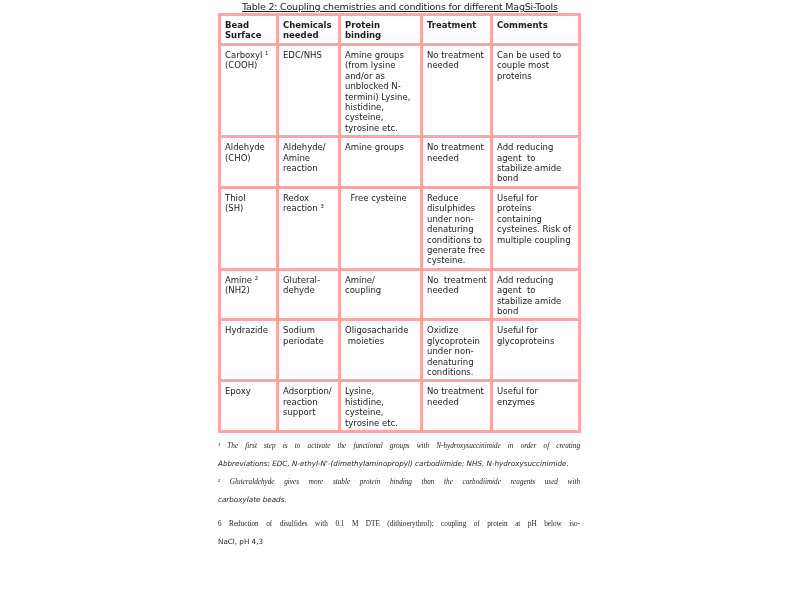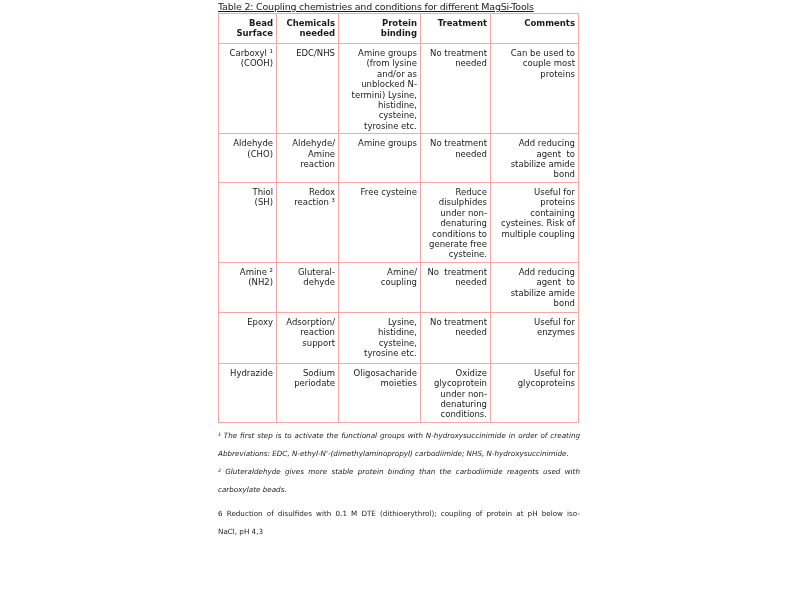--- a/index.html
+++ b/index.html
@@ -21,56 +21,58 @@
     top: 1px;
     width: 364px;
   }
   .doc-title {
     font-size: 9.5px;
     letter-spacing: -0.2px;
     line-height: 11px;
     text-decoration: underline;
     white-space: nowrap;
     color: #1c1c1c;
+    margin-left: 24px;
   }
   table.coupling {
     border-collapse: collapse;
     table-layout: fixed;
     width: 360px;
     margin-top: 1px;
   }
   table.coupling th,
   table.coupling td {
-    border: 1px solid #fca5a5;
+    border: 3px solid #fca5a5;
     vertical-align: top;
     font-size: 8.5px;
     line-height: 10.4px;
     padding: 4px 3px 2px 4px;
     white-space: pre-wrap;
-    text-align: right;
+    text-align: left;
     overflow: hidden;
   }
   table.coupling th {
     font-weight: bold;
   }
   .footnotes {
     margin-top: 4px;
     width: 362px;
     font-size: 7.2px;
     color: #1c1c1c;
   }
   .fn { margin: 0; }
   .fn.italic { font-style: italic; }
   .fn-line {
     line-height: 18px;
     white-space: pre-wrap;
   }
   .fn-line.j {
     text-align: justify;
     text-align-last: justify;
+    font-family: Liberation Serif, serif;
   }
   .fn.last { margin-top: 6px; }
 </style>
 </head>
 <body>
 
 <div class="page">
 
   <div class="doc-title">Table 2: Coupling chemistries and conditions for different MagSi-Tools</div>
 
@@ -153,48 +155,48 @@
 dehyde</td>
         <td>Amine/
 coupling</td>
         <td>No  treatment
 needed</td>
         <td>Add reducing
 agent  to
 stabilize amide
 bond</td>
       </tr>
-      <tr style="height:51px">
-        <td>Epoxy</td>
-        <td>Adsorption/
-reaction
-support</td>
-        <td>Lysine,
-histidine,
-cysteine,
-tyrosine etc.</td>
-        <td>No treatment
-needed</td>
-        <td>Useful for
-enzymes</td>
-      </tr>
       <tr style="height:57px">
         <td>Hydrazide</td>
         <td>Sodium
 periodate</td>
         <td>Oligosacharide
  moieties</td>
         <td>Oxidize
 glycoprotein
 under non-
 denaturing
 conditions.</td>
         <td>Useful for
 glycoproteins</td>
       </tr>
+      <tr style="height:51px">
+        <td>Epoxy</td>
+        <td>Adsorption/
+reaction
+support</td>
+        <td>Lysine,
+histidine,
+cysteine,
+tyrosine etc.</td>
+        <td>No treatment
+needed</td>
+        <td>Useful for
+enzymes</td>
+      </tr>
     </tbody>
   </table>
 
   <div class="footnotes">
     <div class="fn italic">
       <div class="fn-line j">¹ The first step is to activate the functional groups with N-hydroxysuccinimide in order of creating</div>
     </div>
     <div class="fn italic">
       <div class="fn-line">Abbreviations: EDC, N-ethyl-N'-(dimethylaminopropyl) carbodiimide; NHS, N-hydroxysuccinimide.</div>
     </div>

